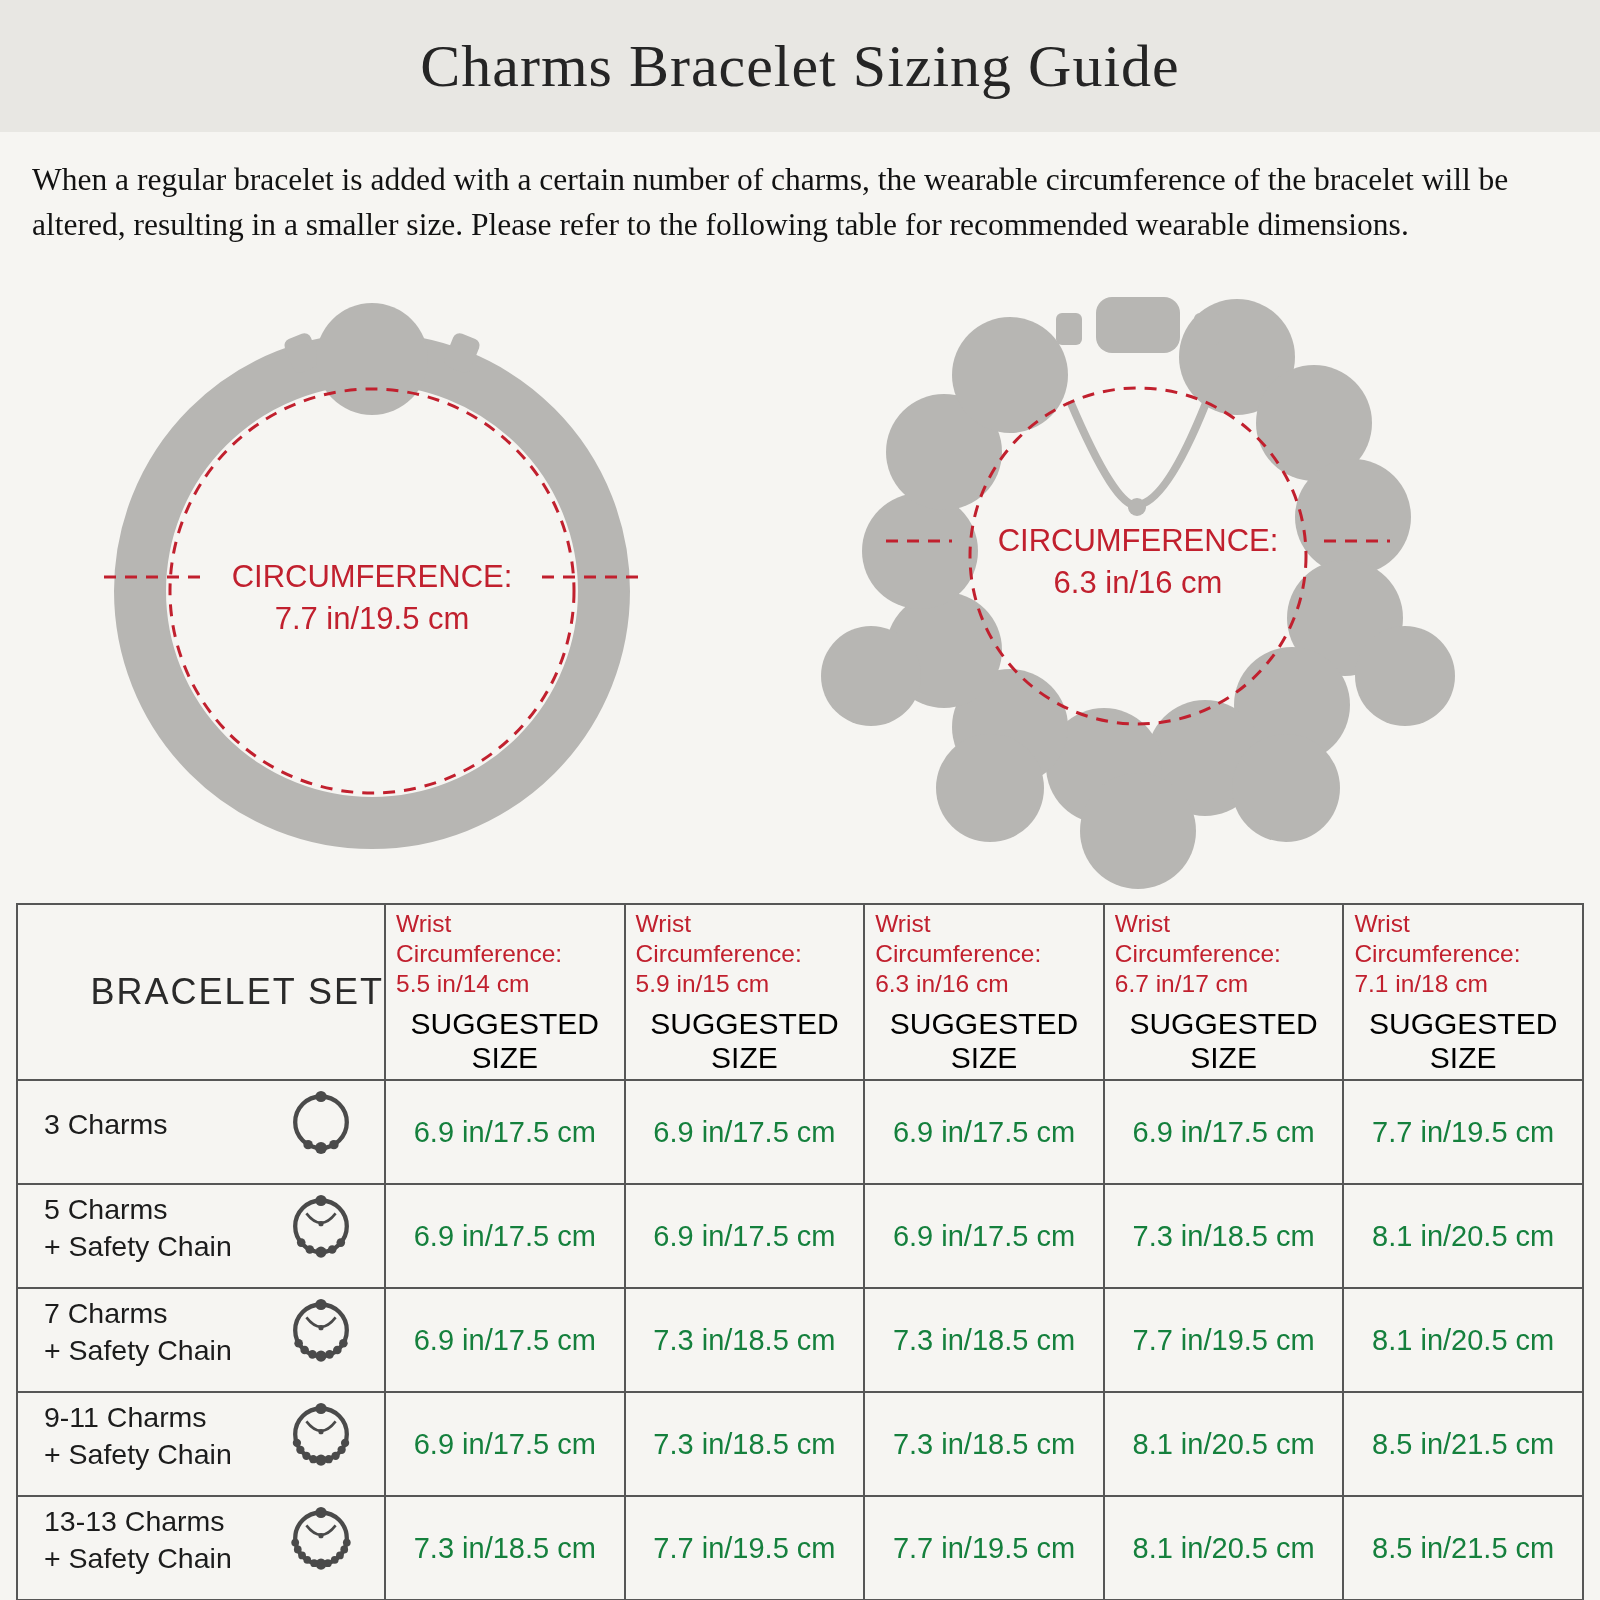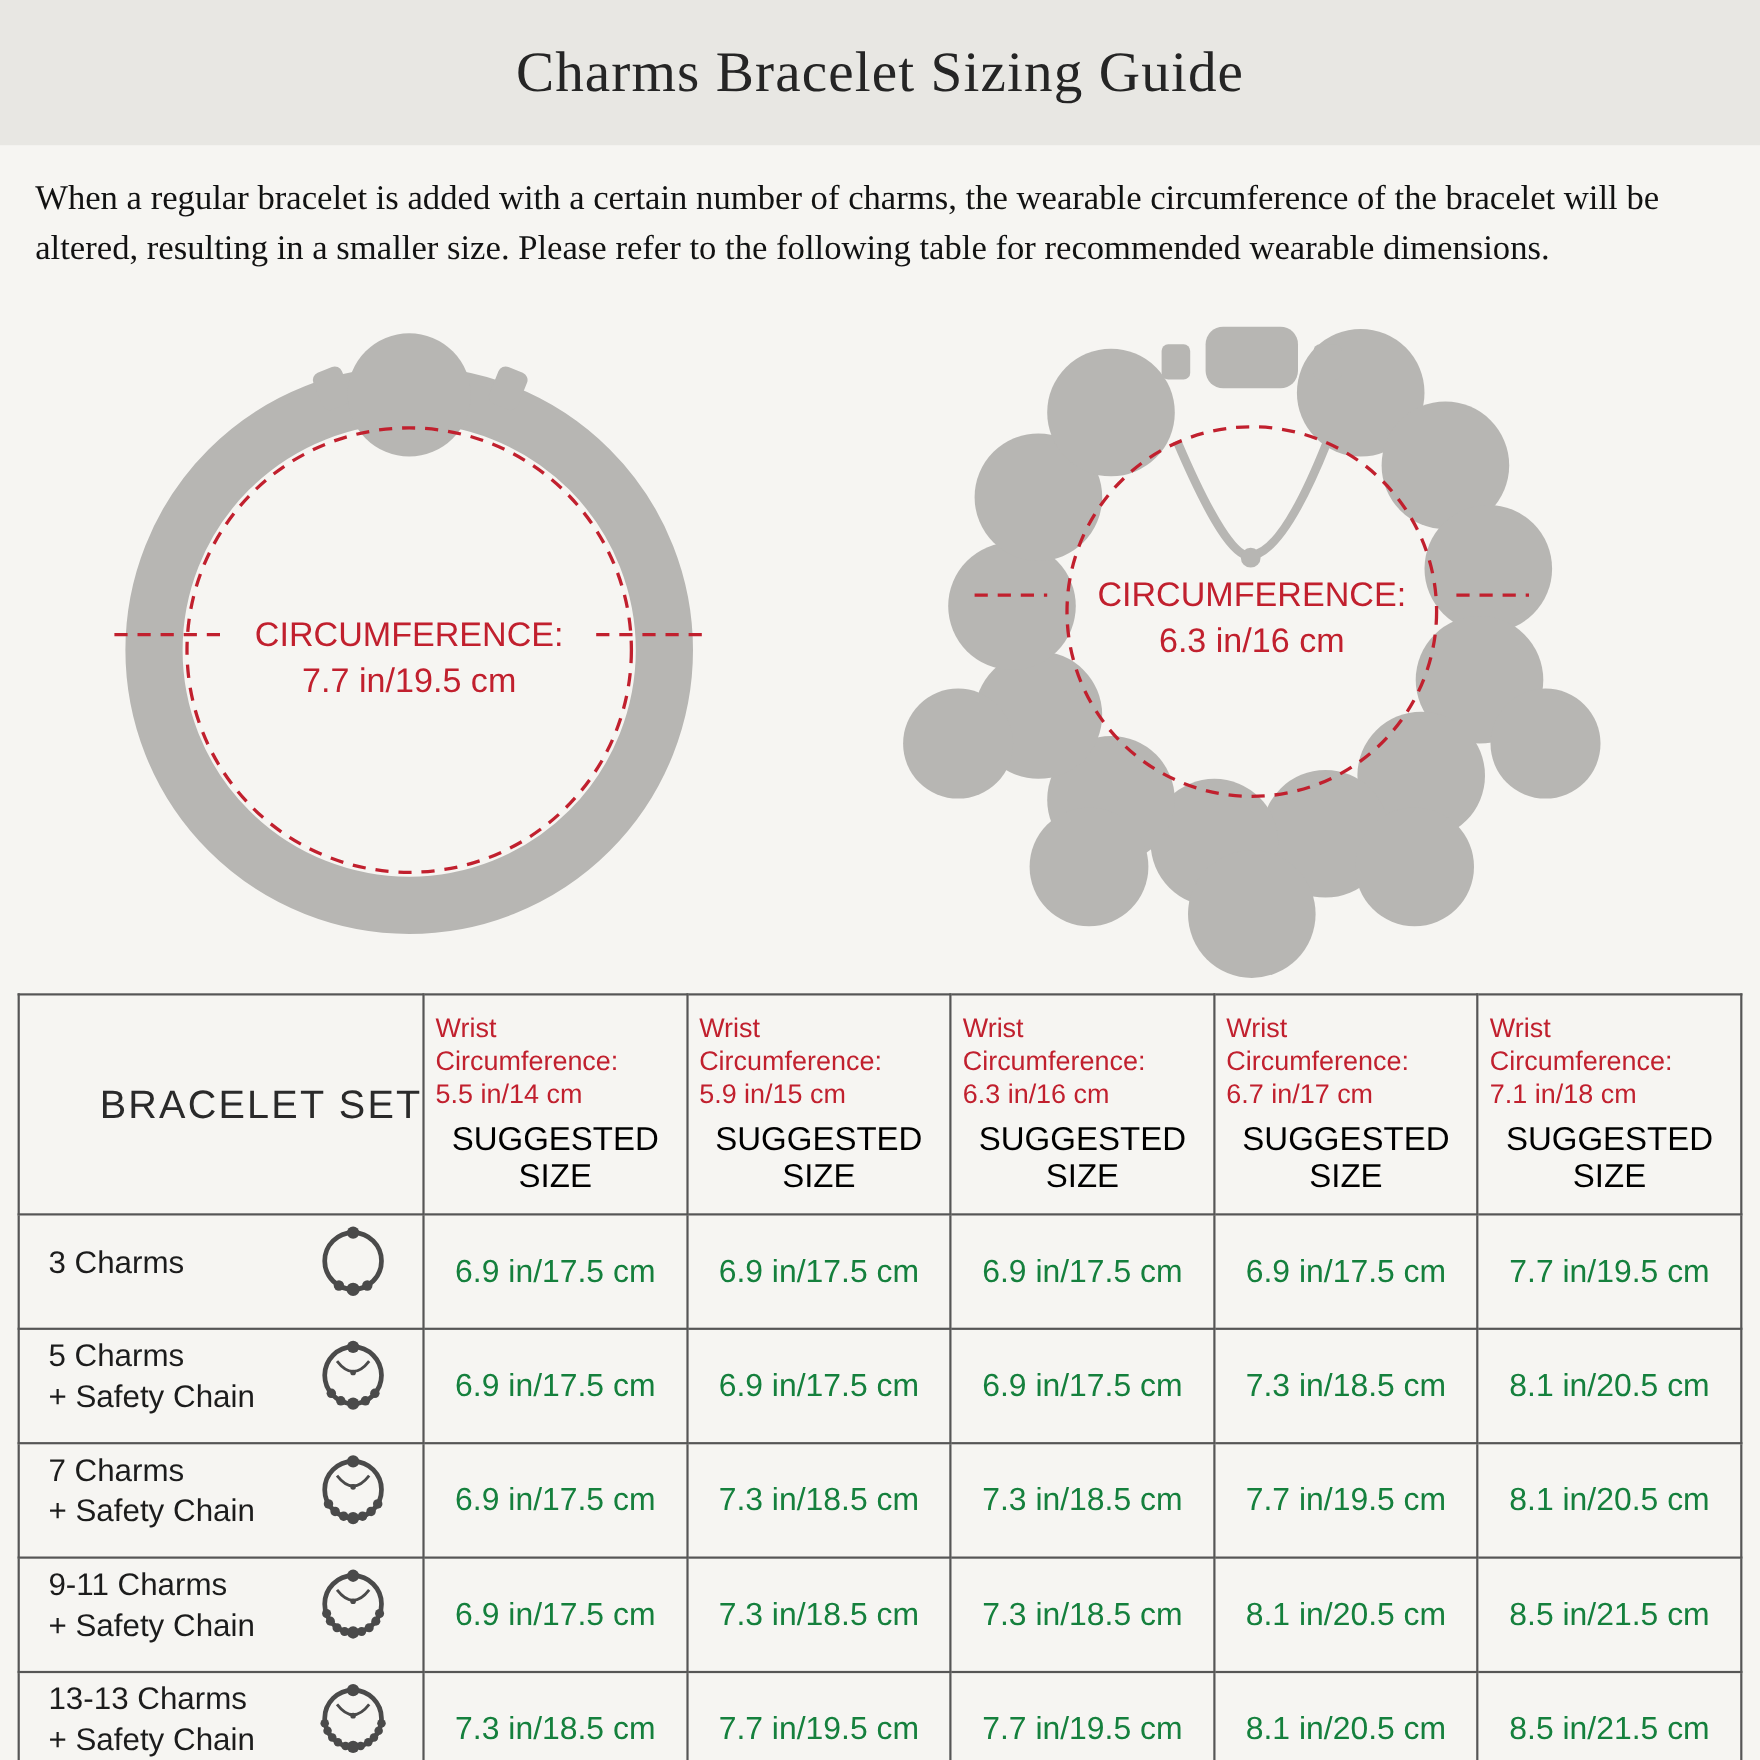--- a/index.html
+++ b/index.html
@@ -11,21 +11,21 @@
     color:#1d1d1d;
     overflow:hidden;
   }
   .title-band {
     height:132px;
     background:#e8e7e3;
     display:flex; align-items:center; justify-content:center;
   }
   .page-title {
     font-family:"Liberation Serif", serif;
-    font-size:52px;
+    font-size:60px;
     color:#252525;
     letter-spacing:1px;
   }
   .intro {
     font-size:31.5px;
     line-height:1.42;
     margin:26px 32px 4px 32px;
     max-width:1545px;
     color:#121212;
     font-family:Liberation Serif, serif;
@@ -44,21 +44,21 @@
   }
   .table-wrap { margin:2px 16px 0 16px; }
   table {
     width:100%;
     border-collapse:collapse;
     table-layout:fixed;
   }
   th, td { border:2px solid #565656; }
   col.c0 { width:368px; }
   th { height:108px; vertical-align:middle; font-weight:normal; }
-  th.wrist { text-align:left; padding:16px 10px; }
+  th.wrist { text-align:left; padding:4px 10px; }
   .wl, .wv { color:#c1202e; font-size:24.5px; line-height:1.22; }
   .sg { color:#000000; font-size:30px; margin-top:8px;text-align:center; }
   .set-h { font-size:36px; letter-spacing:2px; color:#2a2a2a; text-align:right; }
   td.val { height:102px; text-align:center; font-size:29px; color:#15803d; }
   td.set-cell { height:102px; padding:0 20px 16px 26px; }
   .set-flex { display:flex; align-items:center; justify-content:space-between; }
   .set-label { font-size:28.5px; line-height:1.3; text-align:left; color:#1c1c1c; }
   .set-icon { width:86px; height:86px; flex:none; }
 </style>
 </head>

